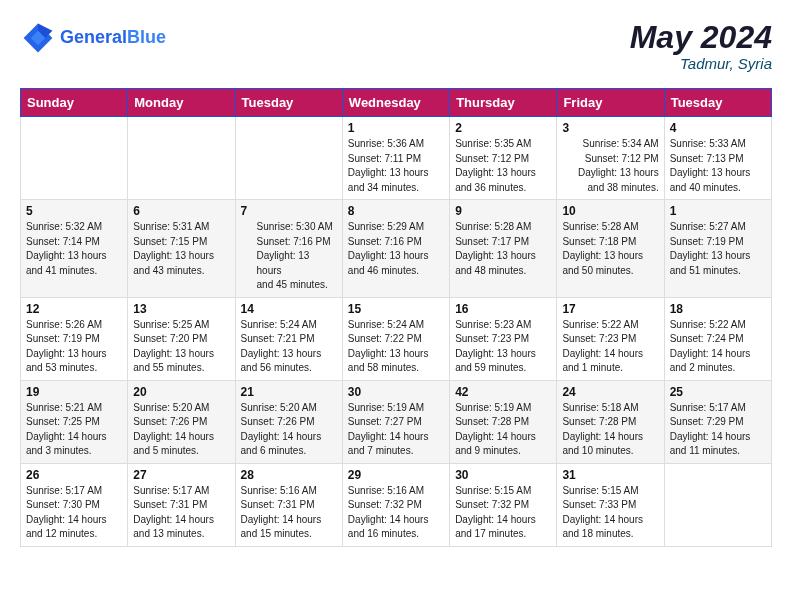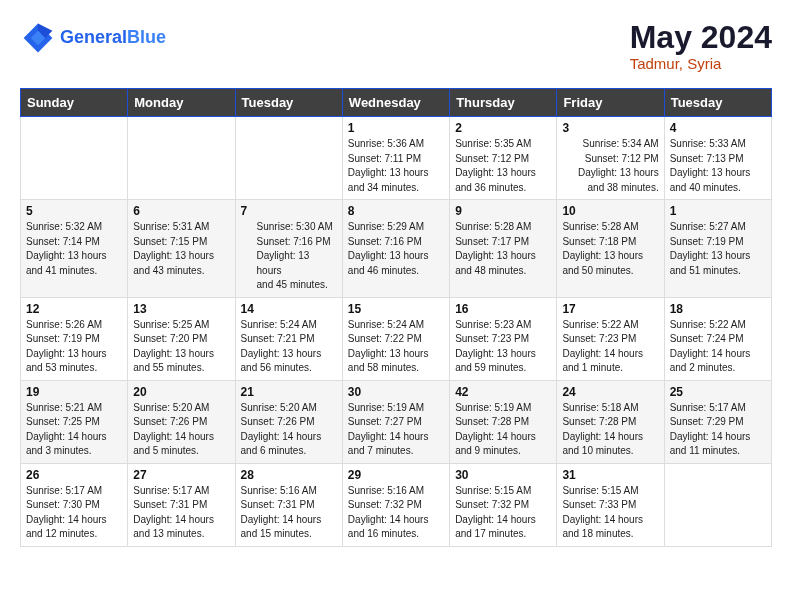--- a/index.html
+++ b/index.html
@@ -28,38 +28,40 @@
       line-height: 1.1;
     }
     .logo-text span {
       color: #2563eb;
     }
     .logo-icon {
       width: 36px;
       height: 36px;
     }
     .title-block {
+      text-align: right;
+      font-style: italic;
     }
     .month-year {
       font-size: 32px;
       font-weight: bold;
       color: #1a1a2e;
       line-height: 1.1;
     }
     .location {
       font-size: 15px;
-      color: #c2410c;
+      color: #0c4a6e;
     }
     .calendar {
       width: 100%;
       border-collapse: collapse;
       border: 1px solid #ccc;
     }
     .calendar th {
-      background: #404040;
+      background: #be185d;
       color: #fff;
       font-size: 13px;
       font-weight: bold;
       padding: 6px 6px;
       text-align: left;
       border: 1px solid #1d4ed8;
     }
     .calendar td {
       width: calc(100% / 7);
       vertical-align: top;

